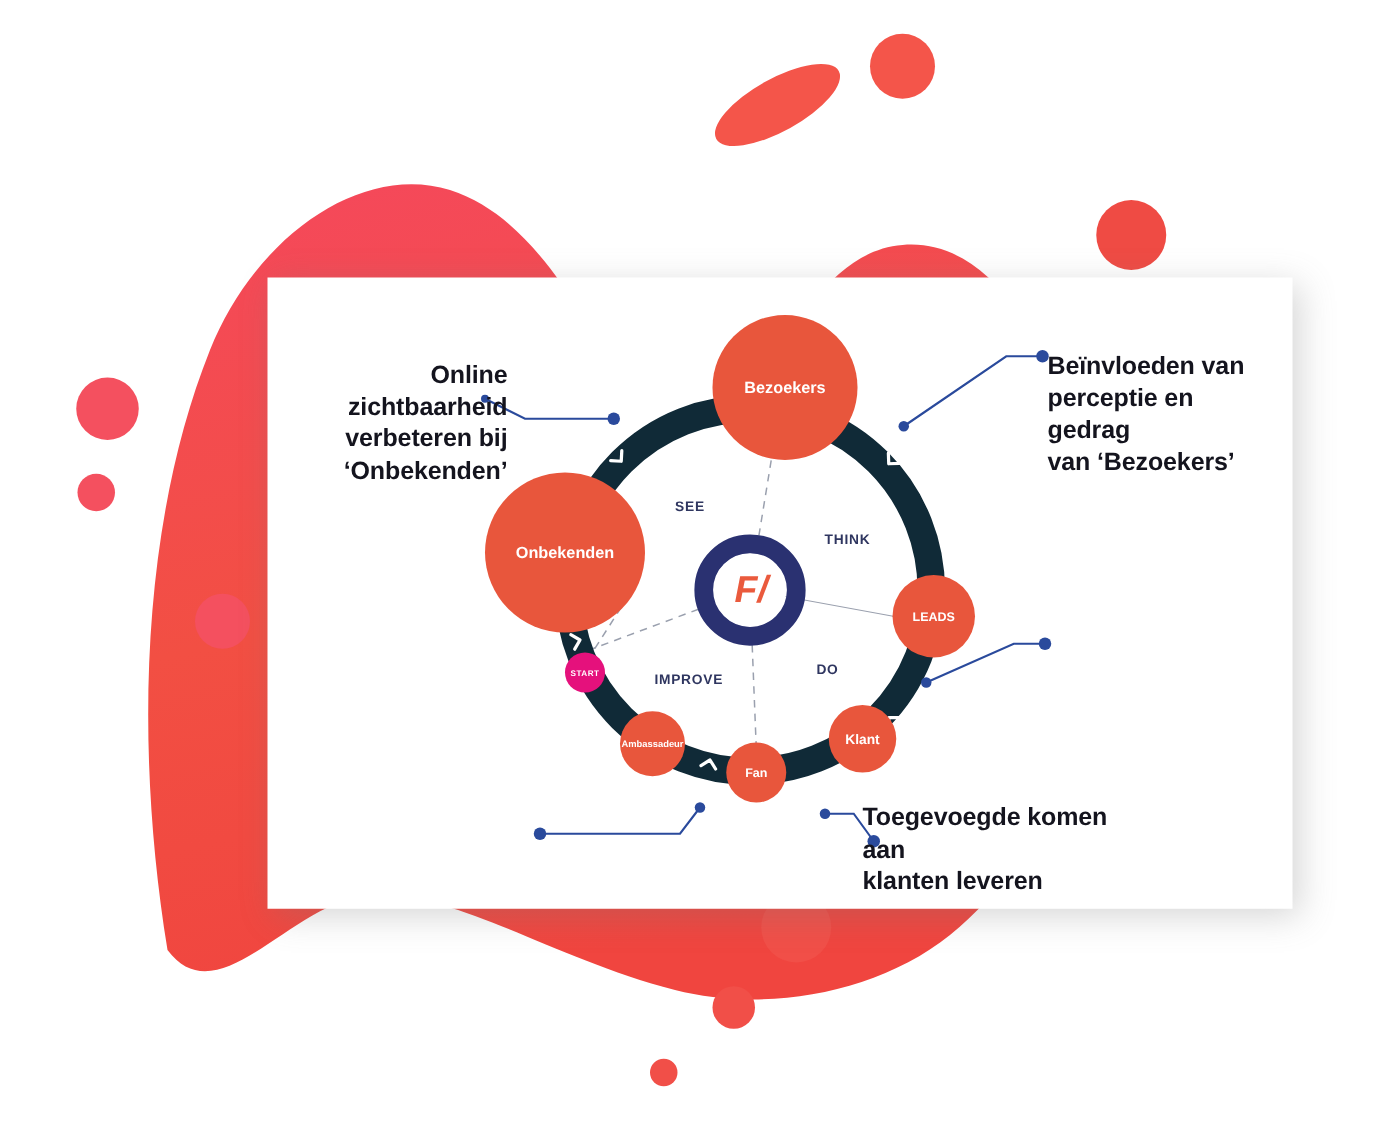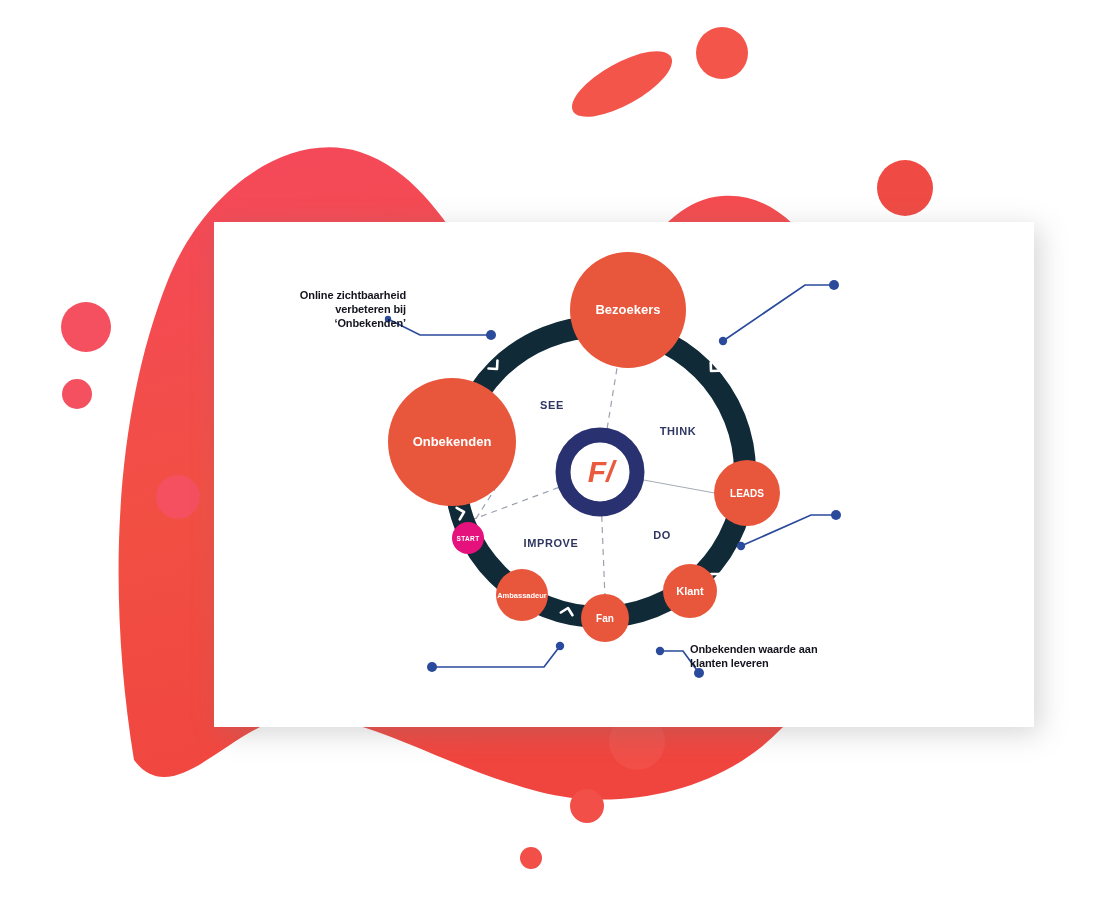--- a/index.html
+++ b/index.html
@@ -45,21 +45,21 @@
     top: 222px;
     width: 820px;
     height: 505px;
     z-index: 3;
   }
   .caption {
     position: absolute;
     z-index: 4;
     font-family: "Liberation Sans", sans-serif;
     font-weight: bold;
-    font-size: 11px;
+    font-size: 20px;
     line-height: 1.28;
     color: #14141e;
     letter-spacing: -0.1px;
     white-space: pre-line;
   }
   #cap-onbekenden { left: 238px; top: 288px; width: 168px; text-align: right; }
   #cap-bezoekers  { left: 838px; top: 281px; width: 182px; text-align: left; }
   #cap-leads      { left: 842px; top: 512px; width: 180px; text-align: left; }
   #cap-waarde     { left: 690px; top: 642px; width: 200px; text-align: left; }
   #cap-ambassadeur{ left: 288px; top: 671px; width: 170px; text-align: right; }
@@ -263,19 +263,22 @@
         </g>
       </g>
 
     </g>
   </svg>
 
   <div class="caption" id="cap-onbekenden">Online zichtbaarheid
 verbeteren bij
 ‘Onbekenden’</div>
 
-
-
-  <div class="caption" id="cap-waarde">Onbekenden waarde aan
+  <div class="caption" id="cap-bezoekers">Beïnvloeden van
+perceptie en gedrag
+van ‘Bezoekers’</div>
+
+
+  <div class="caption" id="cap-waarde">Toegevoegde komen aan
 klanten leveren</div>
 
 
 </div>
 
 </body></html>

